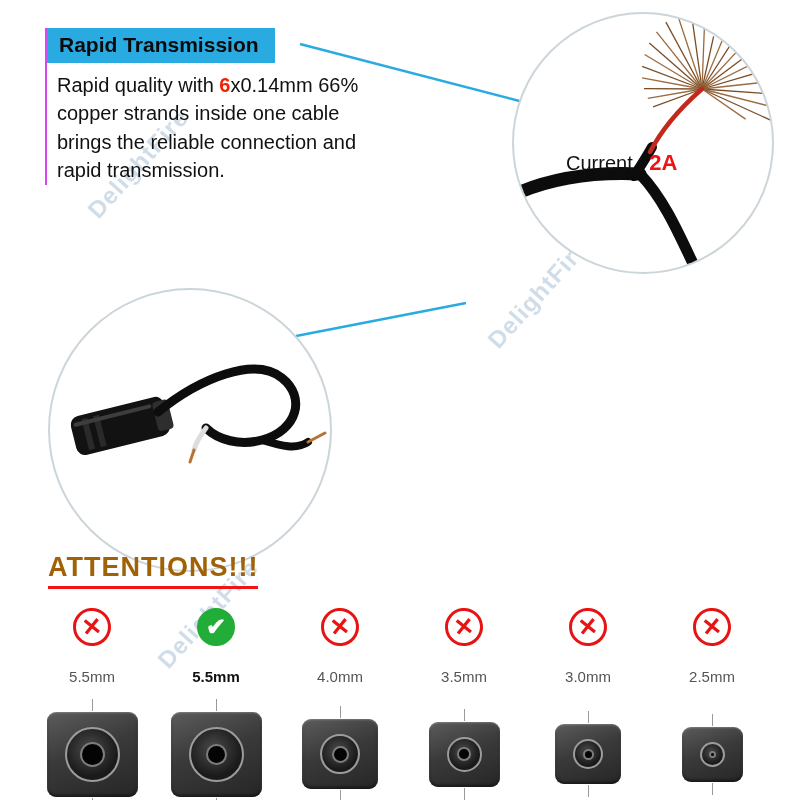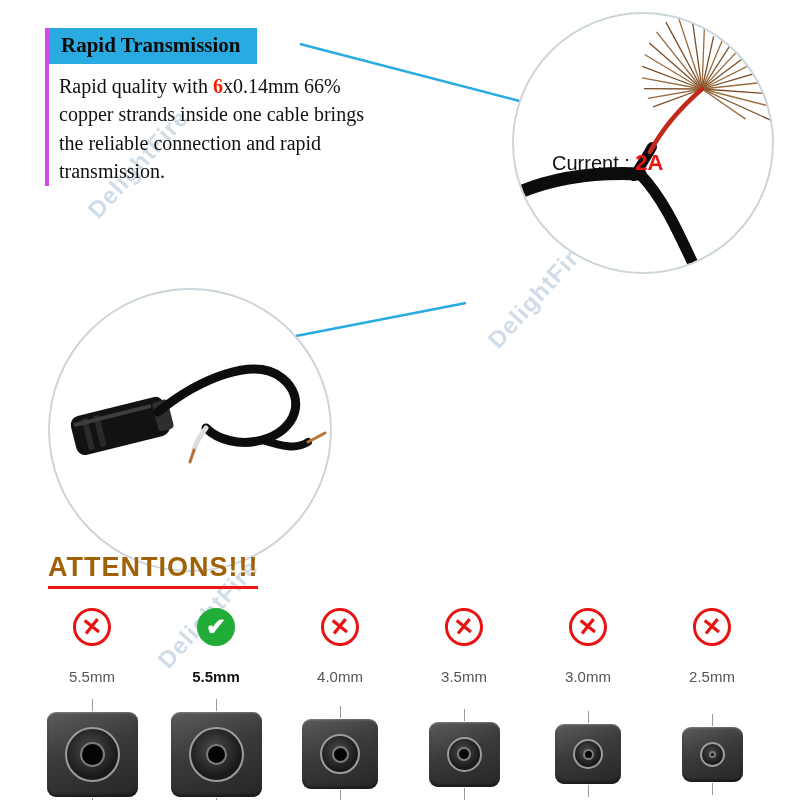--- a/index.html
+++ b/index.html
@@ -9,40 +9,40 @@
     position: relative; width: 800px; height: 800px;
     background: #fff; overflow: hidden;
   }
   
   .watermark {
     position: absolute; color: rgba(150,180,205,.45);
     font-size: 24px; font-weight: bold; letter-spacing: 1px;
     transform: rotate(-48deg); pointer-events: none; white-space: nowrap;
   }
   
-  .feature-box { position: absolute; border-left: 4px solid #d946ef; font-family: Liberation Serif, serif; }
+  .feature-box { position: absolute; border-left: 2px solid #d946ef; }
   .feature-title {
     display: inline-block; background: #29abe2; color: #0b0b0b;
     font-weight: bold; font-size: 21px; padding: 5px 16px 6px 12px;
   }
   .feature-body {
     font-size: 20px; line-height: 1.42; color: #111;
     padding: 8px 0 0 10px;
   }
   .hl { color: #f22000; font-weight: bold; }
   
   .photo-circle {
     position: absolute; border-radius: 50%;
     border: 2px solid #ccd5da; background: #fff; overflow: hidden;
   }
   #circle-wire   { left: 512px; top: 12px;  width: 262px; height: 262px; }
   #circle-cable  { left: 48px;  top: 288px; width: 284px; height: 284px; }
   .photo-circle svg { position: absolute; left: 0; top: 0; }
   .current-label {
-    position: absolute; left: 38px; top: 136px;
+    position: absolute; left: 52px; top: 136px;
     font-size: 20px; color: #111; white-space: nowrap; text-align: center;
   }
   .current-label .val { color: #ee1313; font-weight: bold; font-size: 22px; }
   
   .overlay { position: absolute; left: 0; top: 0; pointer-events: none; }
   
   .attn-title {
     position: absolute; left: 48px; top: 552px;
     font-size: 27px; font-weight: bold; color: #a16207;
     letter-spacing: 1px; border-bottom: 3px solid #f01414; padding-bottom: 3px;

